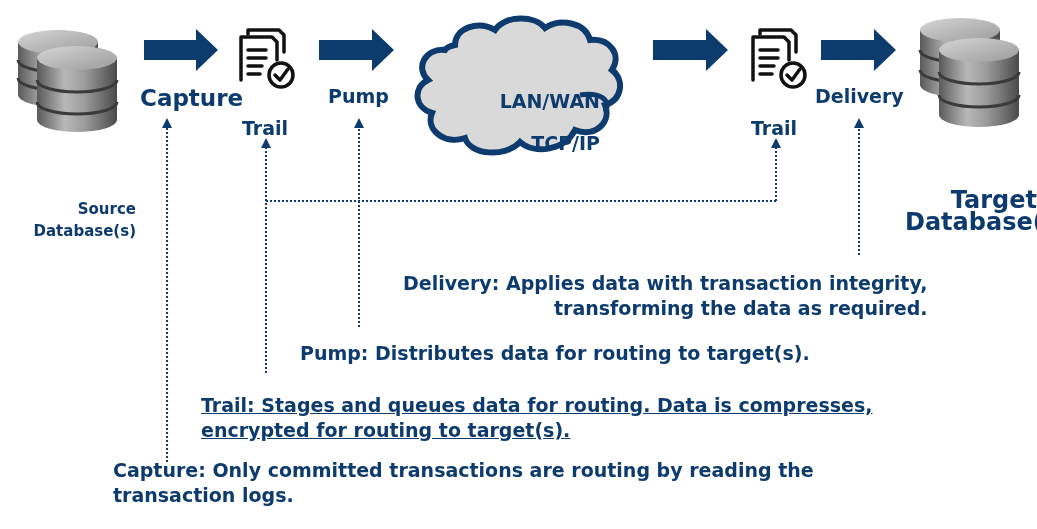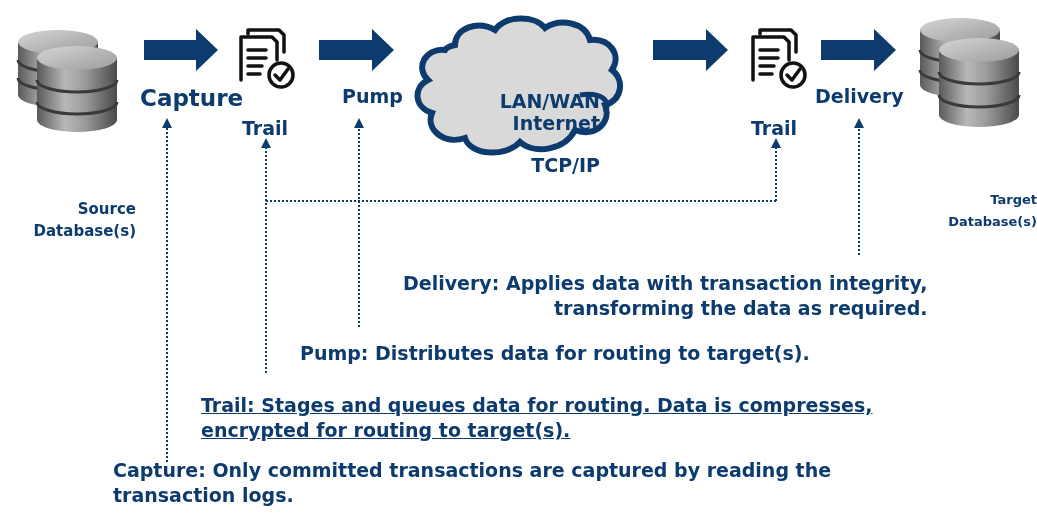--- a/index.html
+++ b/index.html
@@ -104,43 +104,42 @@
     <line x1="859" y1="255" x2="859" y2="123" marker-end="url(#ah)"></line>
   </g>
 </svg>
 
 <div class="lbl center" style="left:0;top:153px;width:136px;font-size:15px;line-height:22px;">
   <div>Source</div>
   <div>Database(s)</div>
 </div>
 <div class="lbl" style="left:140px;top:85px;font-size:23px;">Capture</div>
 <div class="lbl" style="left:242px;top:117px;font-size:19px;">Trail</div>
-<div class="lbl" style="left:342px;top:85px;font-size:19px;text-align:center;">Pump</div>
+<div class="lbl" style="left:328px;top:85px;font-size:19px;text-align:center;">Pump</div>
 
 <div class="lbl center" style="left:440px;top:45px;width:160px;font-size:19px;line-height:22px;">
   <div>LAN/WAN</div>
-  <div>Internet</div>
   <div style="height:20px"></div>
   <div>TCP/IP</div>
 </div>
 
 <div class="lbl" style="left:751px;top:117px;font-size:19px;">Trail</div>
 <div class="lbl" style="left:815px;top:85px;font-size:19px;text-align:center;">Delivery</div>
-<div class="lbl center" style="left:905px;top:144px;width:132px;font-size:13px;line-height:22px;">
+<div class="lbl center" style="left:905px;top:144px;width:132px;font-size:24px;line-height:22px;">
   <div>Target</div>
   <div>Database(s)</div>
 </div>
 
 <div class="desc" style="left:403px;top:271px;text-align:right;">
   <div>Delivery: Applies data with transaction integrity,</div>
   <div>transforming the data as required.</div>
 </div>
 <div class="desc" style="left:300px;top:341px;">
   <div>Pump: Distributes data for routing to target(s).</div>
 </div>
 <div class="desc" style="left:201px;top:393px;text-decoration:underline;">
   <div>Trail: Stages and queues data for routing. Data is compresses,</div>
   <div>encrypted for routing to target(s).</div>
 </div>
 <div class="desc" style="left:113px;top:458px;">
-  <div>Capture: Only committed transactions are captured by reading the</div>
+  <div>Capture: Only committed transactions are routing by reading the</div>
   <div>transaction logs.</div>
 </div>
 
 </body></html>

